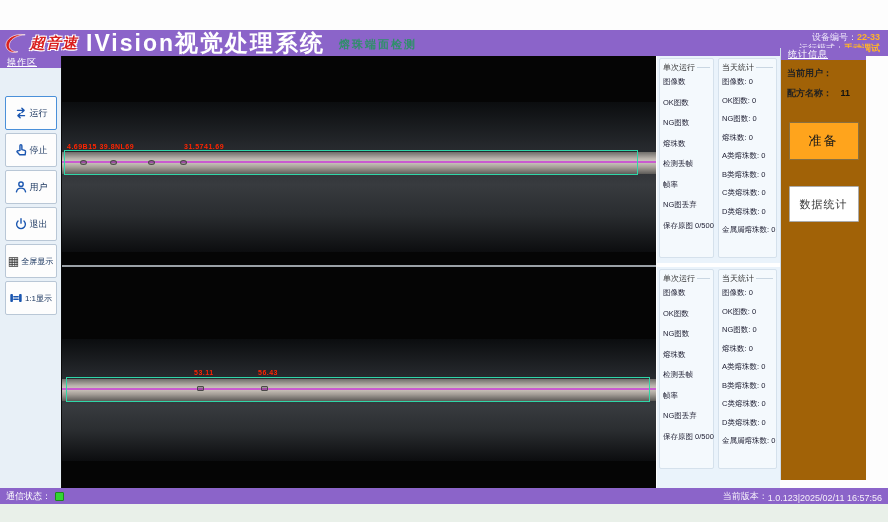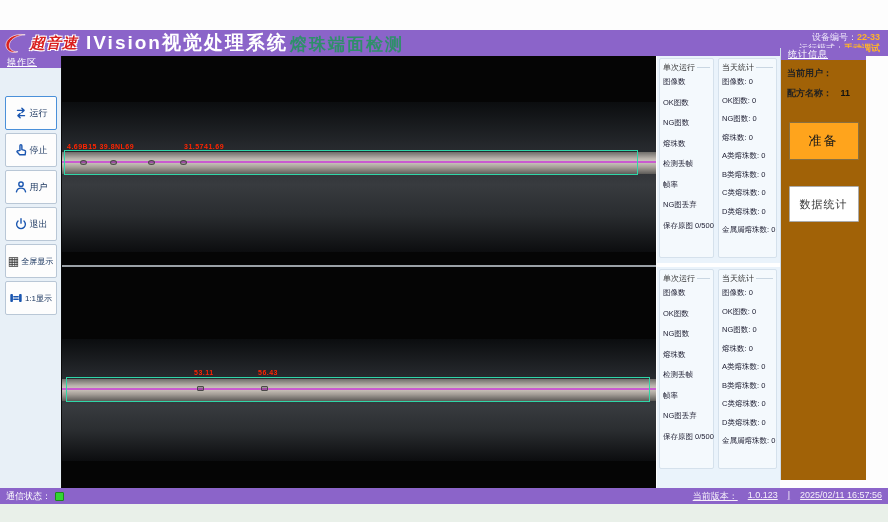--- a/index.html
+++ b/index.html
@@ -10,22 +10,22 @@
   .titlebar { position:absolute; left:0; top:16px; width:888px; height:14px; background:#eef3ee; border-bottom:1px solid #dfe7df; display:flex; align-items:center; padding:0 6px; }
   .titlebar .app-ico { width:11px; height:11px; margin-right:4px; }
   .titlebar .t-text { font-size:8px; color:#222; letter-spacing:1px; }
   .win-controls { margin-left:auto; display:flex; gap:16px; padding-right:4px; }
   .win-controls span { font-size:9px; color:#333; cursor:default; line-height:14px; }
 
   
   .header { position:absolute; left:0; top:30px; width:888px; height:26px; background:#8b64c9; display:flex; align-items:center; color:#fff; }
   .logo-swoosh { width:24px; height:22px; margin-left:4px; }
   .brand { font-size:15px; font-weight:bold; font-style:italic; color:#d91f1f; text-shadow:-1px -1px 0 #fff,1px -1px 0 #fff,-1px 1px 0 #fff,1px 1px 0 #fff; margin-left:2px; letter-spacing:1px; }
-  .app-title { font-size:19px; font-weight:bold; color:#ffffff; letter-spacing:2px; margin-left:8px; }
-  .app-subtitle { font-size:17px; font-weight:bold; color:#2f8f6a; letter-spacing:2px; margin-left:2px; margin-top:3px; }
+  .app-title { font-size:23px; font-weight:bold; color:#ffffff; letter-spacing:2px; margin-left:8px; }
+  .app-subtitle { font-size:11px; font-weight:bold; color:#2f8f6a; letter-spacing:2px; margin-left:14px; margin-top:3px; }
   .menu { display:flex; gap:22px; margin-left:40px; margin-top:6px; }
   .menu span { font-size:11px; color:#ffffff; cursor:pointer; }
   .header-info { margin-left:auto; margin-right:8px; font-size:9px; text-align:right; line-height:11px; }
   .header-info .lbl { color:#efe6fa; }
   .header-info .val { color:#ffb428; font-weight:bold; }
 
   
   .sidebar { position:absolute; left:0; top:56px; width:62px; height:432px; background:#e8f0f7; border-right:1px solid #0a0a0a; }
   .panel-strip { height:12px; background:#8b64c9; color:#fff; font-size:9px; line-height:12px; padding-left:7px; letter-spacing:1px;text-decoration:underline; }
   .side-btn { position:relative; width:52px; margin:0 auto; height:34px; background:#fdfdfd; border:1px solid #b9c7d6; border-radius:2px; display:flex; align-items:center; justify-content:center; gap:2px; cursor:pointer; }
@@ -80,21 +80,21 @@
   .right-panel { position:absolute; left:780px; top:48px; width:86px; height:432px; background:#a16207; border-left:1px solid #cfdce8; }
   .rp-body { padding:7px 6px; }
   .rp-line { font-size:9px; color:#222; font-weight:bold; margin-bottom:7px; white-space:nowrap; }
   .rp-line .rp-val { font-weight:bold; color:#111; margin-left:6px; }
   .prepare-btn { display:block; width:70px; height:38px; margin:22px auto 0; background:#ffa41c; border:1px solid #8a7040; border-radius:1px; font-size:13px; color:#1a1a1a; font-family:"Liberation Sans",sans-serif; cursor:pointer; letter-spacing:2px; }
   .datastats-btn { display:block; width:70px; height:36px; margin:26px auto 0; background:#ffffff; border:1px solid #ababab; border-radius:1px; font-size:11px; color:#333; font-family:"Liberation Sans",sans-serif; cursor:pointer; letter-spacing:1px; }
 
   
   .statusbar { position:absolute; left:0; top:488px; width:888px; height:16px; background:#8b64c9; display:flex; align-items:center; color:#fff; font-size:9px; padding:0 6px; }
   .comm-ind { width:9px; height:9px; background:#33d633; border:1px solid #1c8a1c; border-radius:1px; margin-left:4px; }
-  .sb-right { margin-left:auto; display:flex; align-items:flex-start; gap:10px; color:#f6f0fa;text-decoration:underline; }
+  .sb-right { margin-left:auto; display:flex; align-items:flex-end; color:#f6f0fa; }
   .bottom-strip { position:absolute; left:0; top:504px; width:888px; height:18px; background:#e9f0e9; }
   .top-strip { position:absolute; left:0; top:0; width:888px; height:16px; background:#fdfdfd; }
 
   svg .st { stroke:#1a56b0; stroke-width:1.6; fill:none; stroke-linecap:round; stroke-linejoin:round; }
   svg .fl { fill:#1a56b0; }
 </style>
 </head>
 <body>
 
 <div class="stage">

